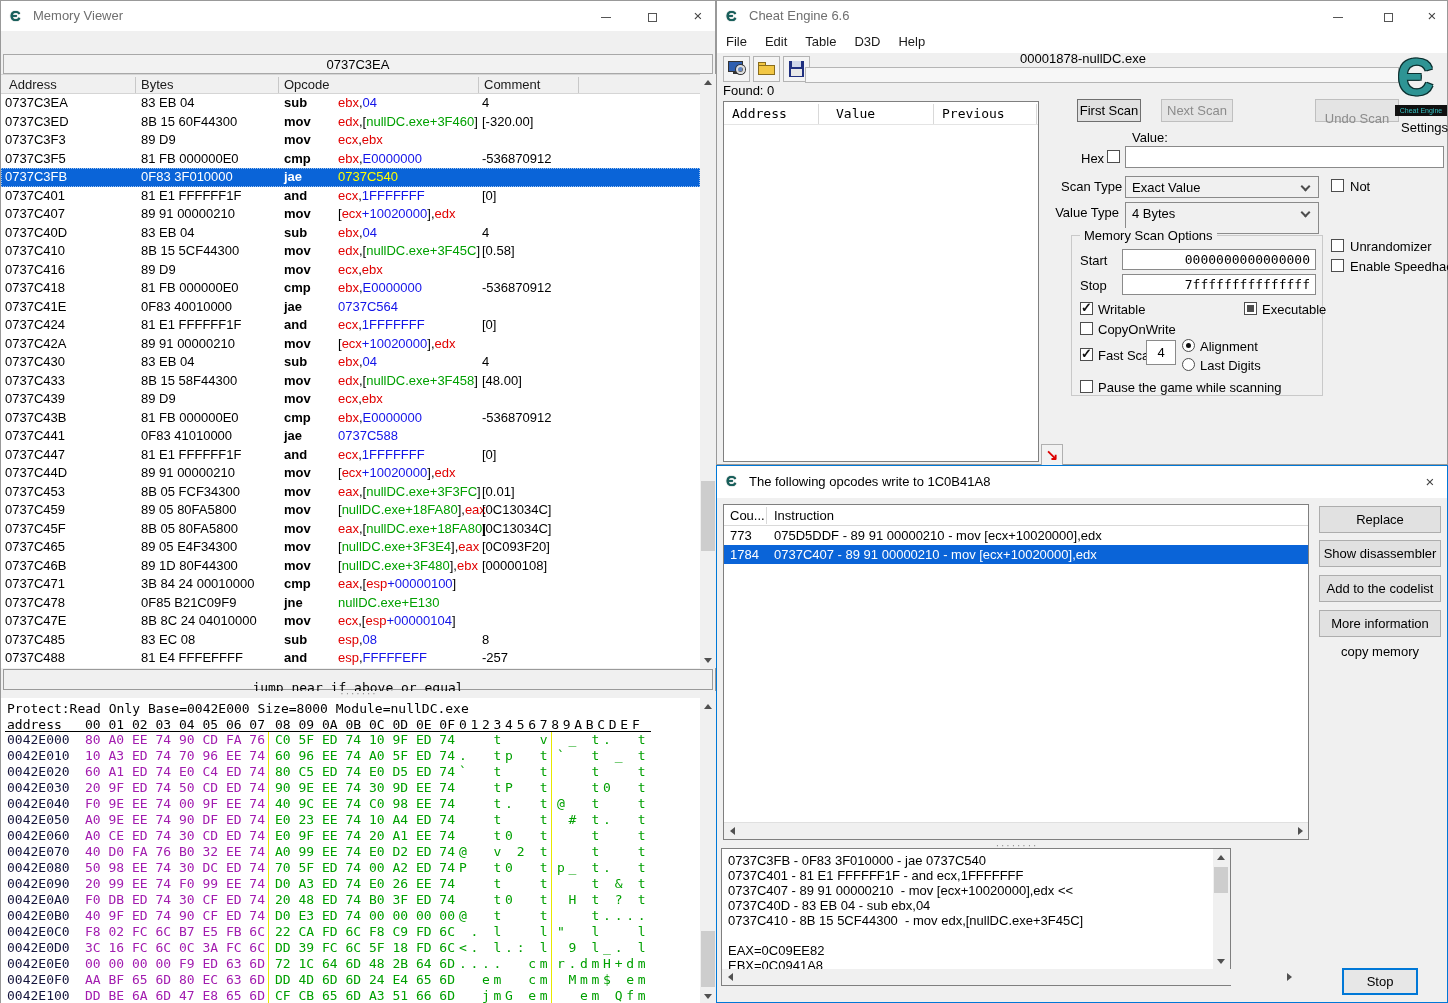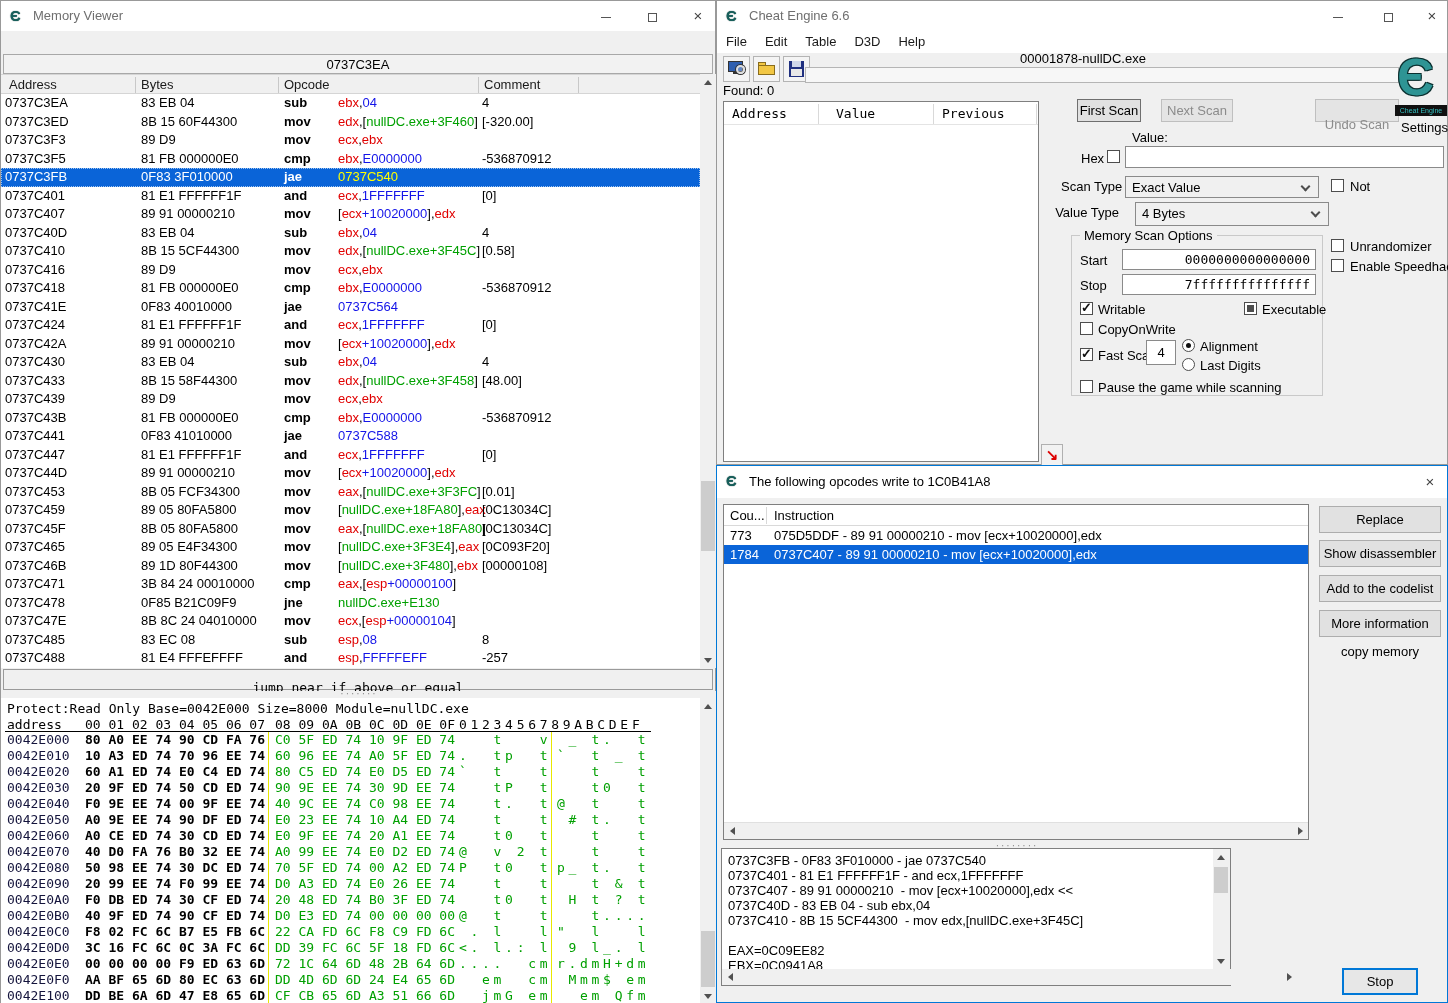--- a/index.html
+++ b/index.html
@@ -62,21 +62,21 @@
   #dis-status { position:absolute; left:2px; top:668px; width:710px; height:21px; background:#f0f0f0; border:1px solid #9a9a9a; text-align:center; padding-top:10px; font-size:13px; }
   #mv-split { position:absolute; left:0; top:690px; width:716px; height:7px; background:#f0f0f0; line-height:5px; }
   #hex-area { position:absolute; left:0; top:697px; width:699px; height:305px; background:#fff; font-size:13px; }
   #hex-protect { position:absolute; left:6px; top:3px; }
   .hexhdr { position:absolute; top:19px; }
   #hex-underline { position:absolute; left:4px; top:33px; width:646px; height:1px; background:#000; }
   .hex-yline { position:absolute; top:34px; bottom:0; width:1px; background:#e8e800; }
   .hx-row { position:relative; height:16px; line-height:16px; }
   .hx-row span { position:absolute; white-space:pre; }
   .hx-a { left:6px; color:#14143c; }
-  .hx-b1 { left:84px; color:#000000;font-weight:bold; }
+  .hx-b1 { left:84px; color:#a21caf; }
   .hx-b2 { left:274px; color:#00a000; }
   .hx-a1 { left:458px; color:#00a000; letter-spacing:3.7px; }
   .hx-a2 { left:556px; color:#00a000; letter-spacing:3.7px; }
 
   
   #ce-win { left:716px; top:0; width:732px; height:465px; }
   #ce-menu { top:30px; }
   .toolbtn { position:absolute; top:55px; width:27px; height:26px; background:#f4f4f4; border:1px solid #b4b4b4; }
   #proc-label { position:absolute; left:0; top:50px; width:732px; text-align:center; }
   #progressbar { position:absolute; left:88px; top:66px; width:594px; height:16px; background:#f7f7f7; border:1px solid #b5b5b5; }
@@ -550,37 +550,37 @@
     <span class="found-h" style="left:112px">Value</span>
     <span class="found-h" style="left:218px">Previous</span>
     <span class="fsep" style="left:94px"></span>
       <span class="fsep" style="left:209px"></span>
       <span class="fsep" style="left:312px"></span>
     <div style="position:absolute;left:0;top:22px;width:314px;height:1px;background:#e4e4e4;"></div>
   </div>
 
   <div class="btn" style="left:360px; top:98px; width:64px; height:23px; padding-top:3px; border-color:#6f6f6f;">First Scan</div>
   <div class="btn disabled" style="left:444px; top:98px; width:72px; height:23px; padding-top:3px;">Next Scan</div>
-  <div class="btn disabled" style="left:598px; top:98px; width:84px; height:23px; padding-top:17px;">Undo Scan</div>
+  <div class="btn disabled" style="left:598px; top:98px; width:84px; height:23px; padding-top:11px;">Undo Scan</div>
 
   <span class="lbl" style="left:415px; top:129px;">Value:</span>
   <span class="lbl" style="left:364px; top:150px;">Hex</span>
   <span class="cb" style="left:390px; top:149px;"></span>
   <div class="field" style="left:408px; top:145px; width:319px; height:22px;"></div>
 
   <span class="lbl" style="left:344px; top:178px; width:58px; text-align:right;">Scan Type</span>
   <div class="dropdown" style="left:408px; top:175px; width:194px; height:22px;">
     <span>Exact Value</span>
     <span class="chev"></span>
   </div>
   <span class="cb" style="left:614px; top:178px;"></span>
   <span class="lbl" style="left:633px; top:178px;">Not</span>
 
   <span class="lbl" style="left:336px; top:204px; width:66px; text-align:right;">Value Type</span>
-  <div class="dropdown" style="left:408px; top:201px; width:194px; height:24px;margin-left:10px;">
+  <div class="dropdown" style="left:408px; top:201px; width:194px; height:32px;">
     <span>4 Bytes</span>
     <span class="chev"></span>
   </div>
 
   <div id="group-mso">
     <span class="legend">Memory Scan Options</span>
     <span class="lbl" style="left:8px; top:17px;">Start</span>
     <div class="field mono" style="left:50px; top:13px; width:194px; height:21px; text-align:right; padding:2px 5px 0 0;">0000000000000000</div>
     <span class="lbl" style="left:8px; top:42px;">Stop</span>
     <div class="field mono" style="left:50px; top:38px; width:194px; height:21px; text-align:right; padding:2px 5px 0 0;">7fffffffffffffff</div>

